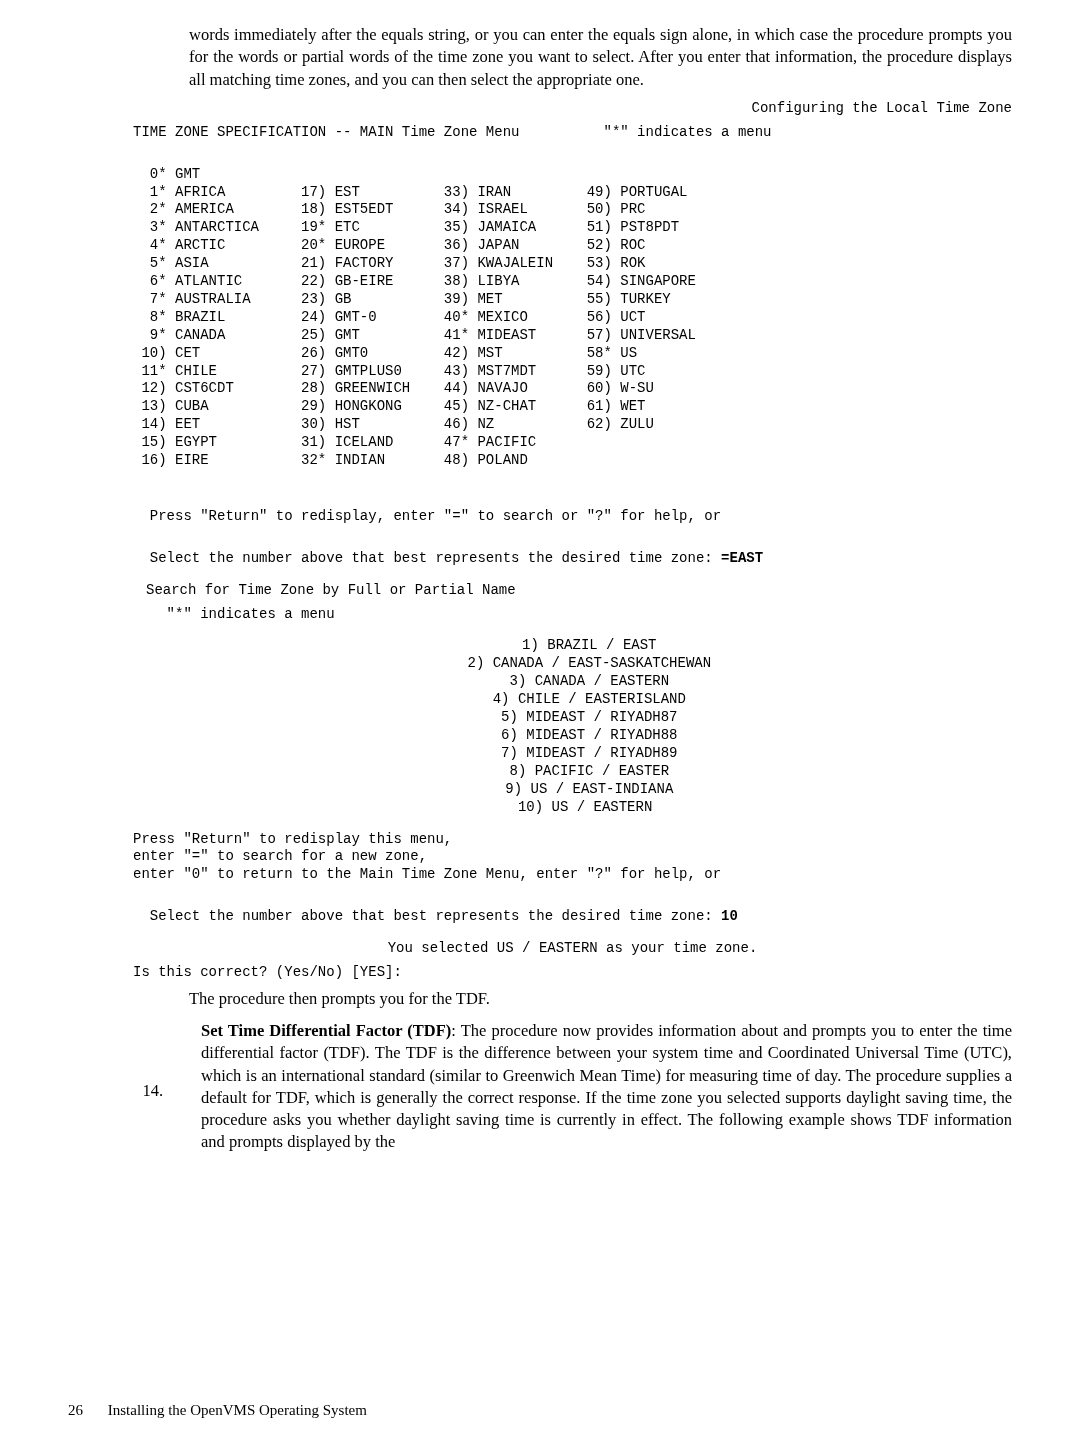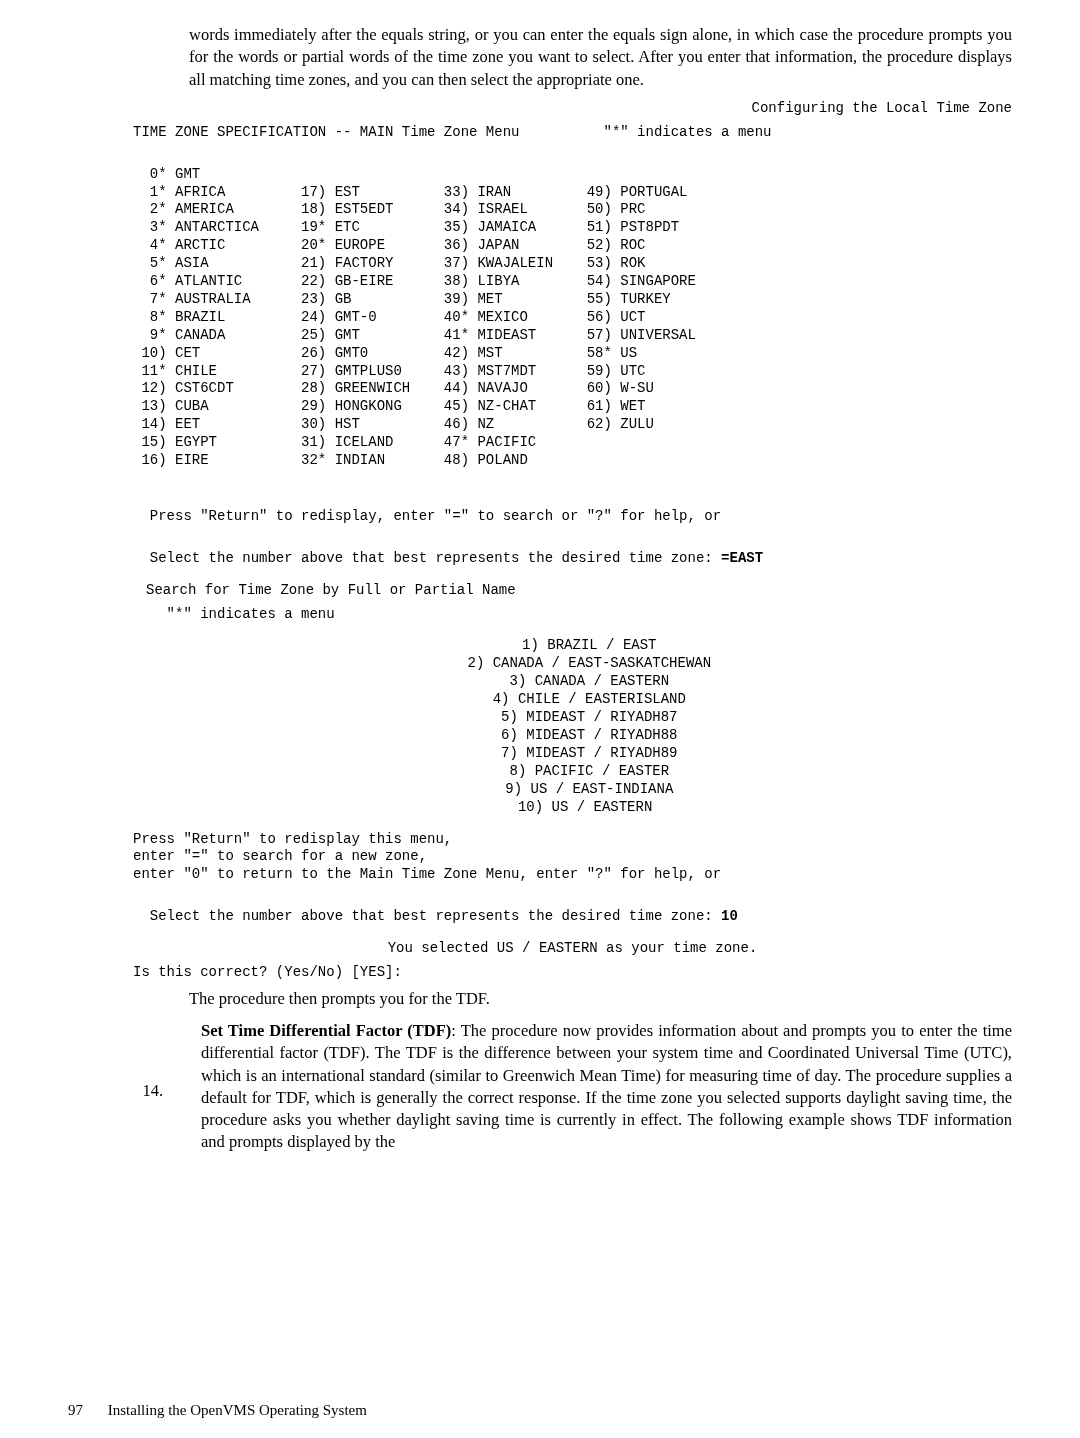--- a/index.html
+++ b/index.html
@@ -104,15 +104,15 @@
 <div class="ol-row content-block-wide" style="margin-top:10px;">
   <div class="ol-num">14.</div>
   <div class="ol-right">
     <p class="para" style="text-align:justify;">
       <span class="bold">Set Time Differential Factor (TDF)</span><span>: The procedure now provides information about and prompts you to enter the time differential factor (TDF). The TDF is the difference between your system time and Coordinated Universal Time (UTC), which is an international standard (similar to Greenwich Mean Time) for measuring time of day. The procedure supplies a default for TDF, which is generally the correct response. If the time zone you selected supports daylight saving time, the procedure asks you whether daylight saving time is currently in effect. The following example shows TDF information and prompts displayed by the</span>
     </p>
   </div>
 </div>
 
 <div class="footer">
-  <span class="footer-pg">97</span>
+  <span class="footer-pg">26</span>
   <span>Installing the OpenVMS Operating System</span>
 </div>
 
 </body></html>

